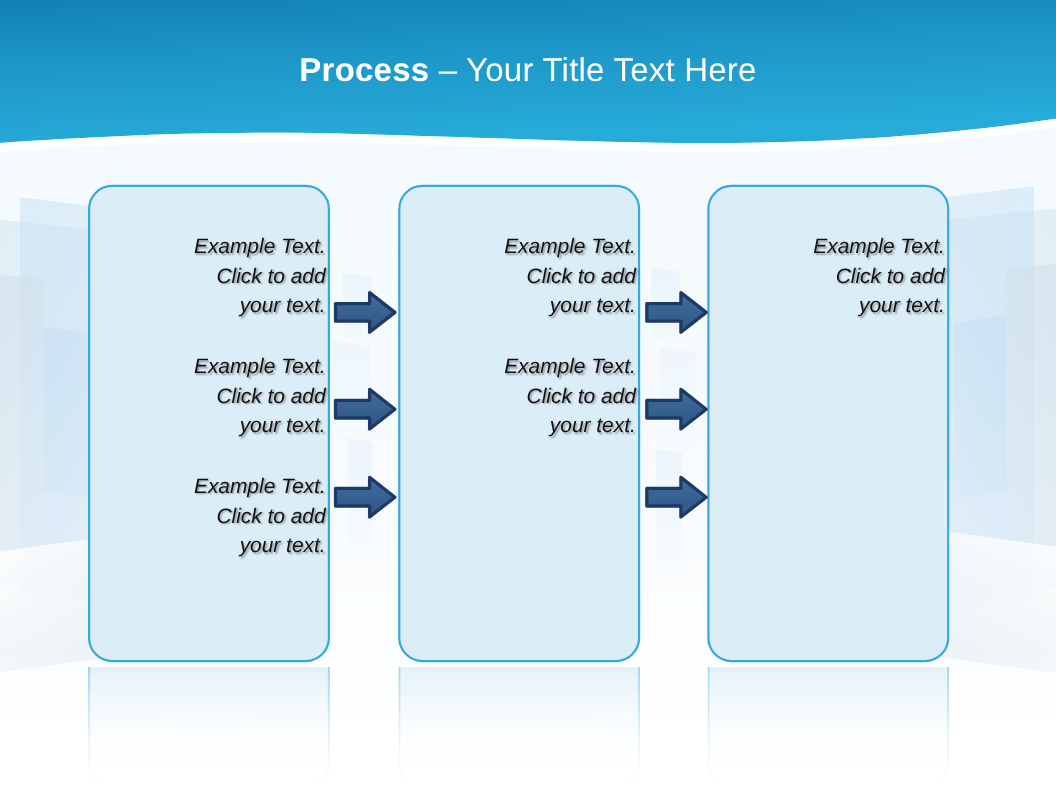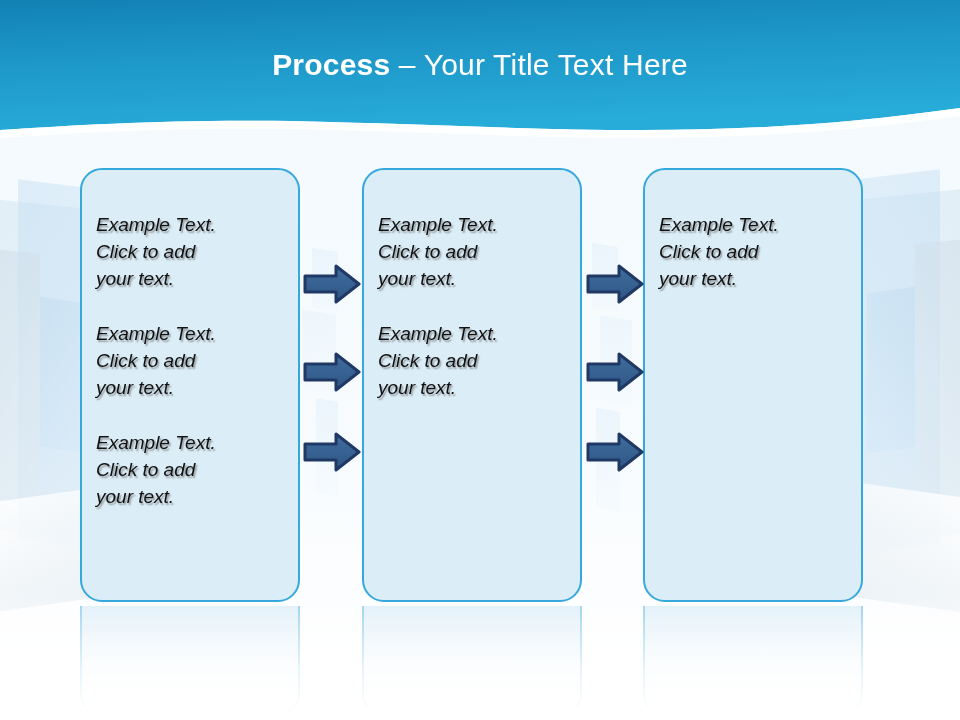--- a/index.html
+++ b/index.html
@@ -112,21 +112,21 @@
     position: absolute;
     top: 168px;
     width: 220px;
     height: 434px;
     box-sizing: border-box;
     border: 2px solid #35a8dc;
     border-radius: 22px;
     background: #dbedf7;
     z-index: 10;
     padding: 42px 2px 0 14px;
-    text-align: left;
+    text-align: right;
   }
   #box-1 { left: 80px; }
   #box-2 { left: 362px; }
   #box-3 { left: 643px; }
 
   .body-text {
     font-size: 19px;
     font-style: italic;
     line-height: 1.42;
     color: #111111;

